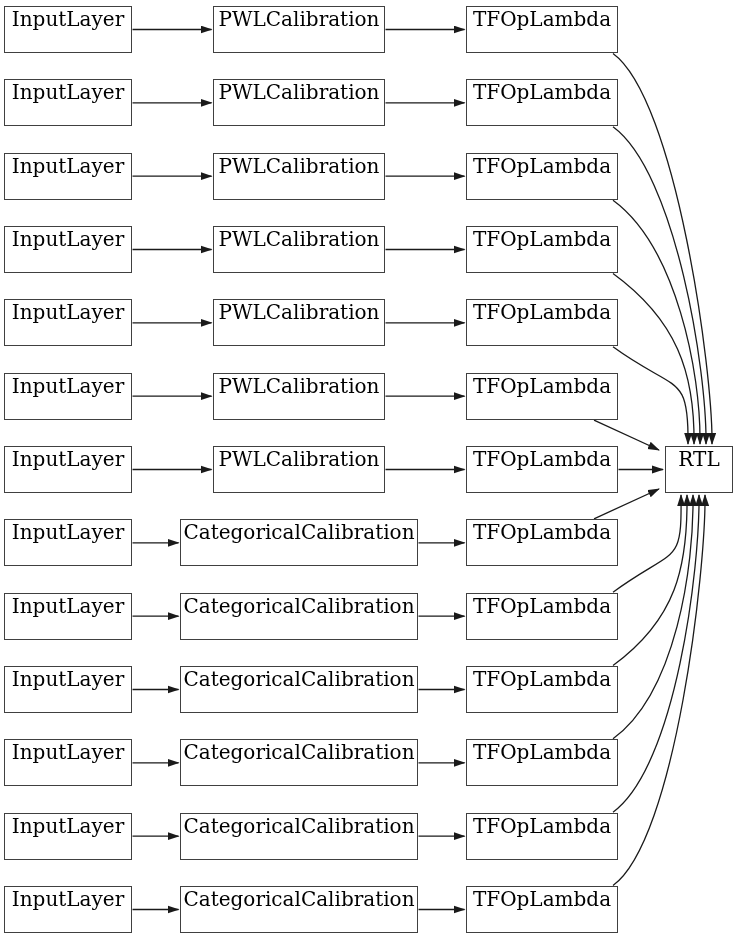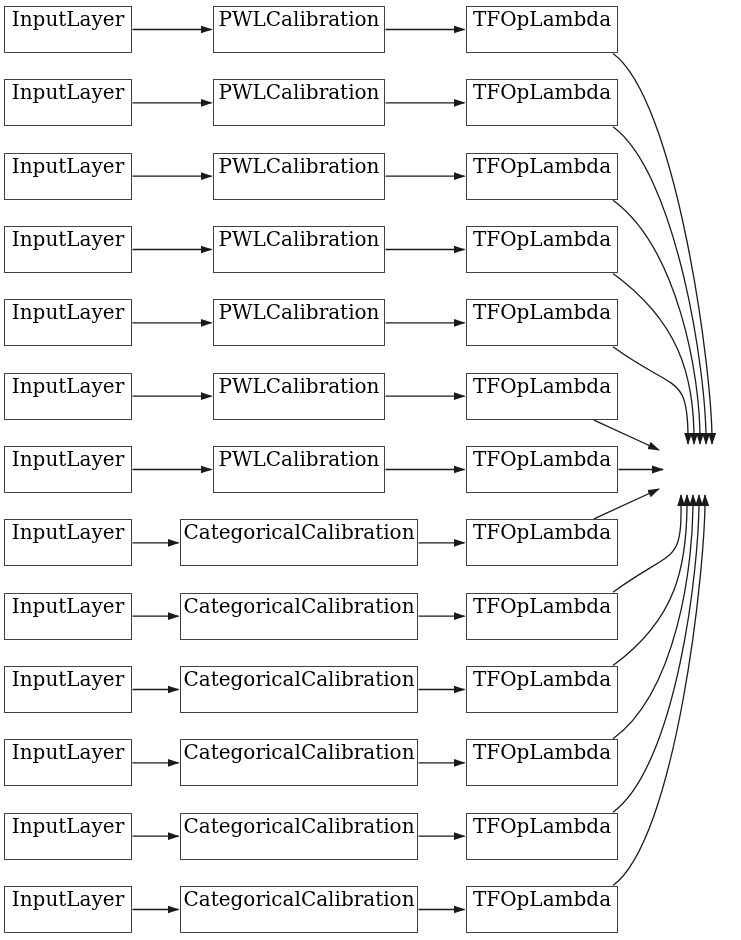--- a/index.html
+++ b/index.html
@@ -211,13 +211,16 @@
     <span>InputLayer</span>
   </div>
   <div class="node" style="left: 180px; top: 885.996px; width: 238px; height: 47px;">
     <span>CategoricalCalibration</span>
   </div>
   <div class="node" style="left: 466px; top: 885.996px; width: 152px; height: 47px;">
     <span>TFOpLambda</span>
   </div>
 </div>
 
+  <div class="node" id="rtl" style="left: 665px; top: 446px; width: 68px; height: 47px;">
+    <span>RTL</span>
+  </div>
 </div>
 
 </body></html>

